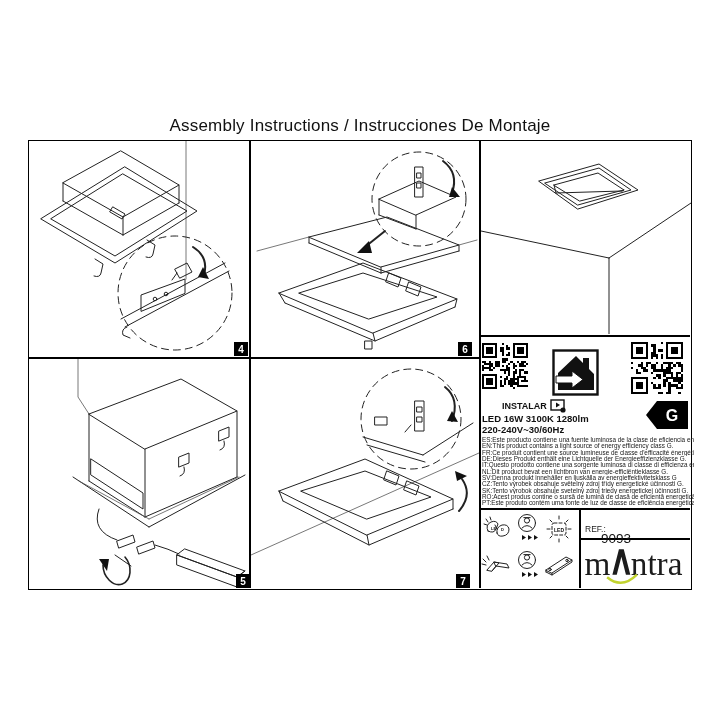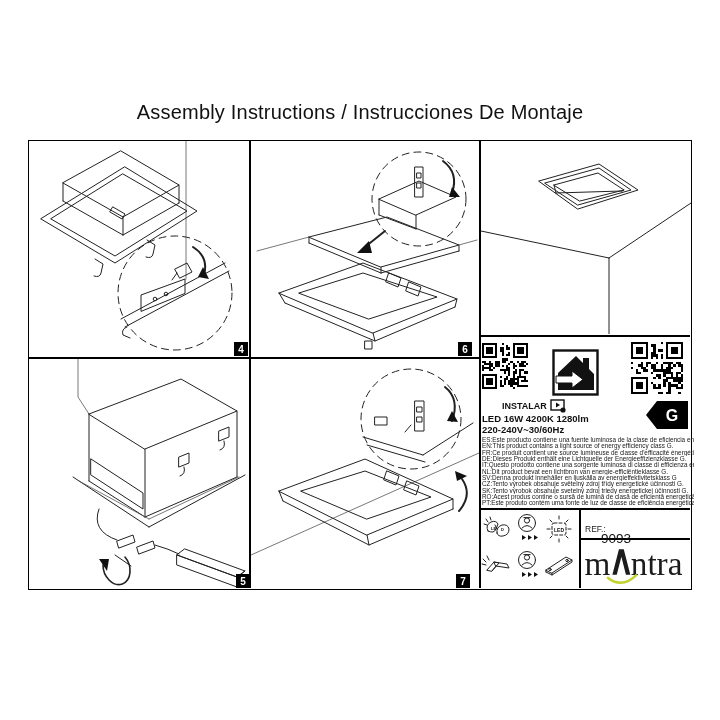--- a/index.html
+++ b/index.html
@@ -1,19 +1,19 @@
 <!DOCTYPE html>
 <html><head>
 <meta charset="utf-8">
 <style>
   html,body{margin:0;padding:0;background:#fff;}
   .sheet{position:relative;width:720px;height:720px;background:#ffffff;overflow:hidden;
          font-family:"Liberation Sans",sans-serif;color:#111;}
   .abs{position:absolute;}
-  .title{left:0;top:101px;width:720px;text-align:center;font-size:20px;
+  .title{left:0;top:116px;width:720px;text-align:center;font-size:17px;
          letter-spacing:.2px;color:#111;}
   .frame{left:28px;top:140px;width:664px;height:450px;border:1.6px solid #000;box-sizing:border-box;}
   .vline,.hline{background:#000;}
   .badge{width:14px;height:14px;background:#000;color:#fff;font-size:10px;font-weight:bold;
          display:flex;align-items:center;justify-content:center;}
   svg{display:block;}
   .draw{stroke:#222;stroke-width:1;fill:none;stroke-linecap:round;stroke-linejoin:round;}
   .thin{stroke:#555;stroke-width:.8;}
   .dash{stroke-dasharray:7 5;}
   .fillb{fill:#111;stroke:none;}
@@ -456,21 +456,21 @@
 
       <div class="abs install-row" style="left:1px;top:62px;padding-left:20px;">
         <span>INSTALAR</span>
         <svg width="16" height="14" viewBox="0 0 16 14">
           <rect x="1" y="1" width="13" height="10" fill="#fff" stroke="#111" stroke-width="1.4"></rect>
           <polygon points="6,3.5 6,8.5 10,6" fill="#111"></polygon>
           <circle cx="13" cy="11" r="2.6" fill="#111"></circle>
         </svg>
       </div>
 
-      <div class="abs specline" style="left:1px;top:76px;">LED 16W 4200K 1280lm</div>
+      <div class="abs specline" style="left:1px;top:76px;">LED 16W 3100K 1280lm</div>
       <div class="abs specline" style="left:1px;top:87px;">220-240V~30/60Hz</div>
 
       <svg class="abs" style="left:164px;top:63px;" width="44" height="30" viewBox="0 0 44 30">
         <polygon points="12,1 43,1 43,29 12,29 1,15" fill="#000"></polygon>
         <text x="27" y="21" text-anchor="middle" font-family="Liberation Sans, sans-serif" font-size="16" font-weight="bold" fill="#fff">G</text>
       </svg>
 
       <div class="abs langs" style="left:1px;top:100px;">
         <div>ES:Este producto contiene una fuente luminosa de la clase de eficiencia energética G.</div>
         <div>EN:This product contains a light source of energy efficiency class G.</div>

